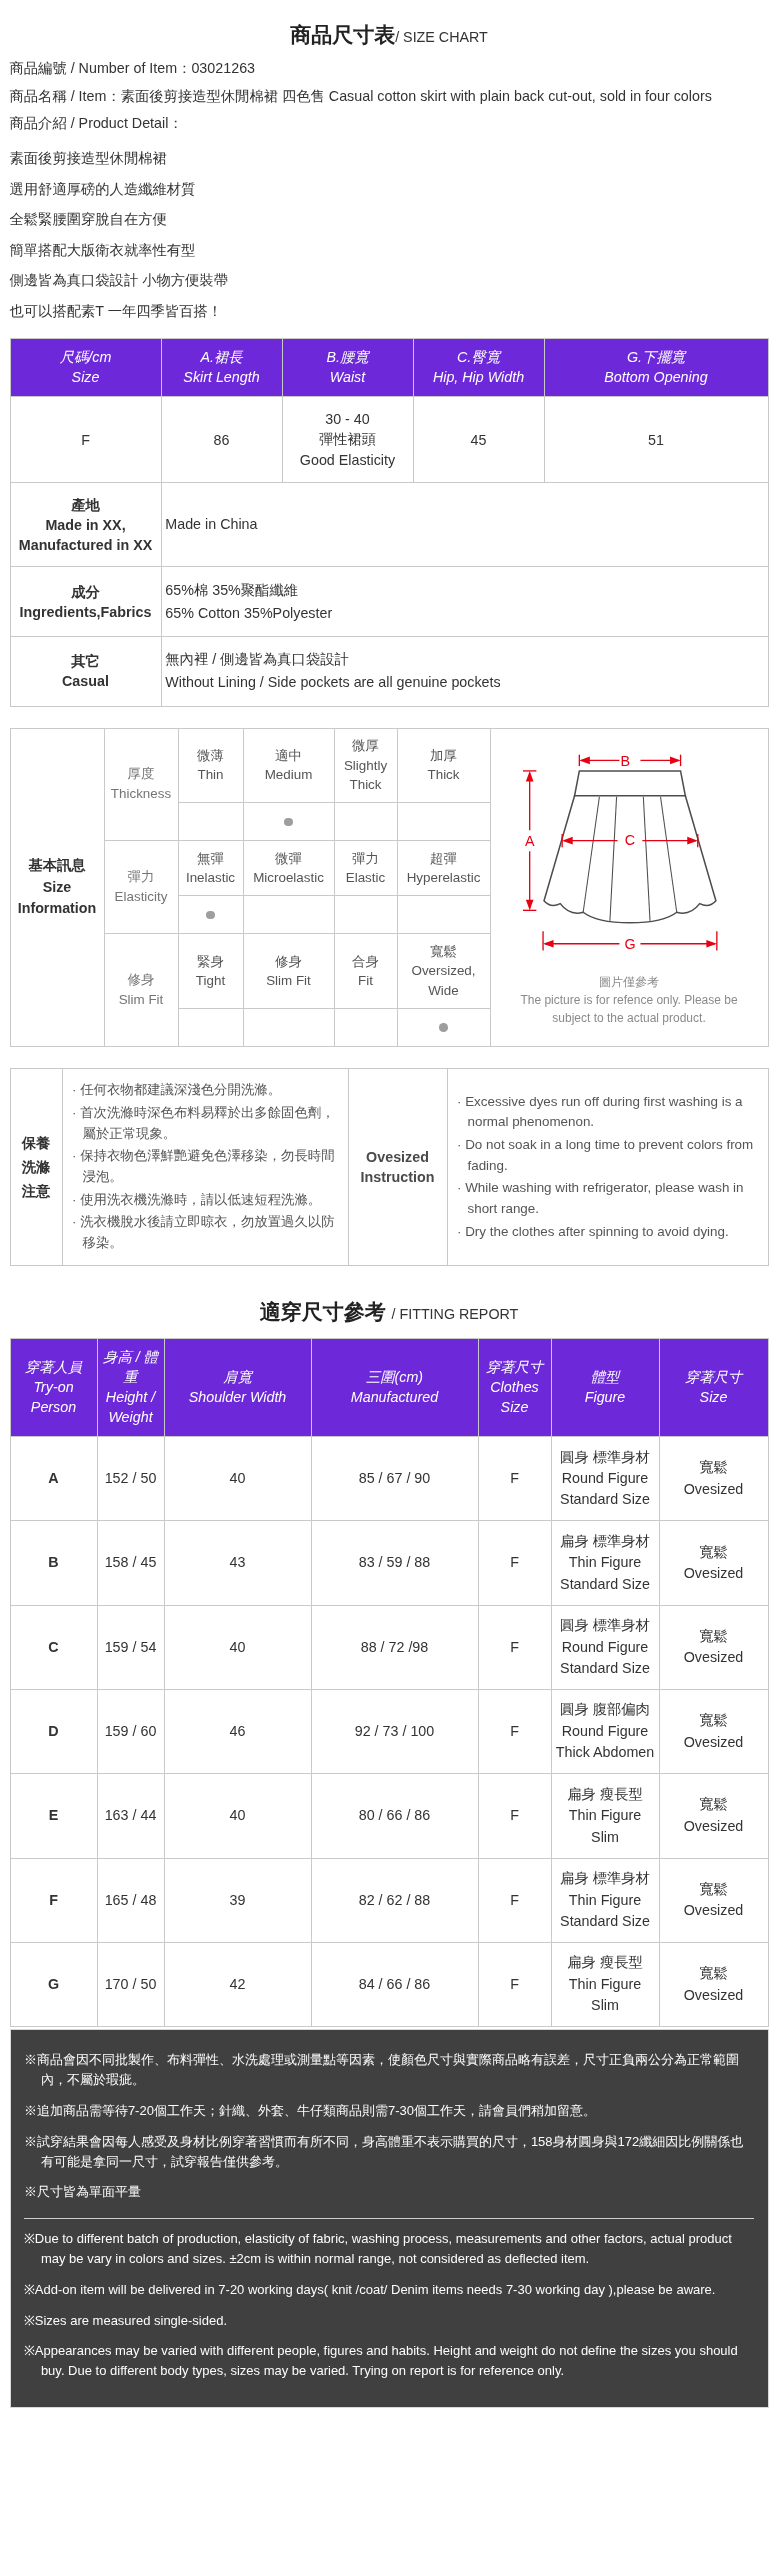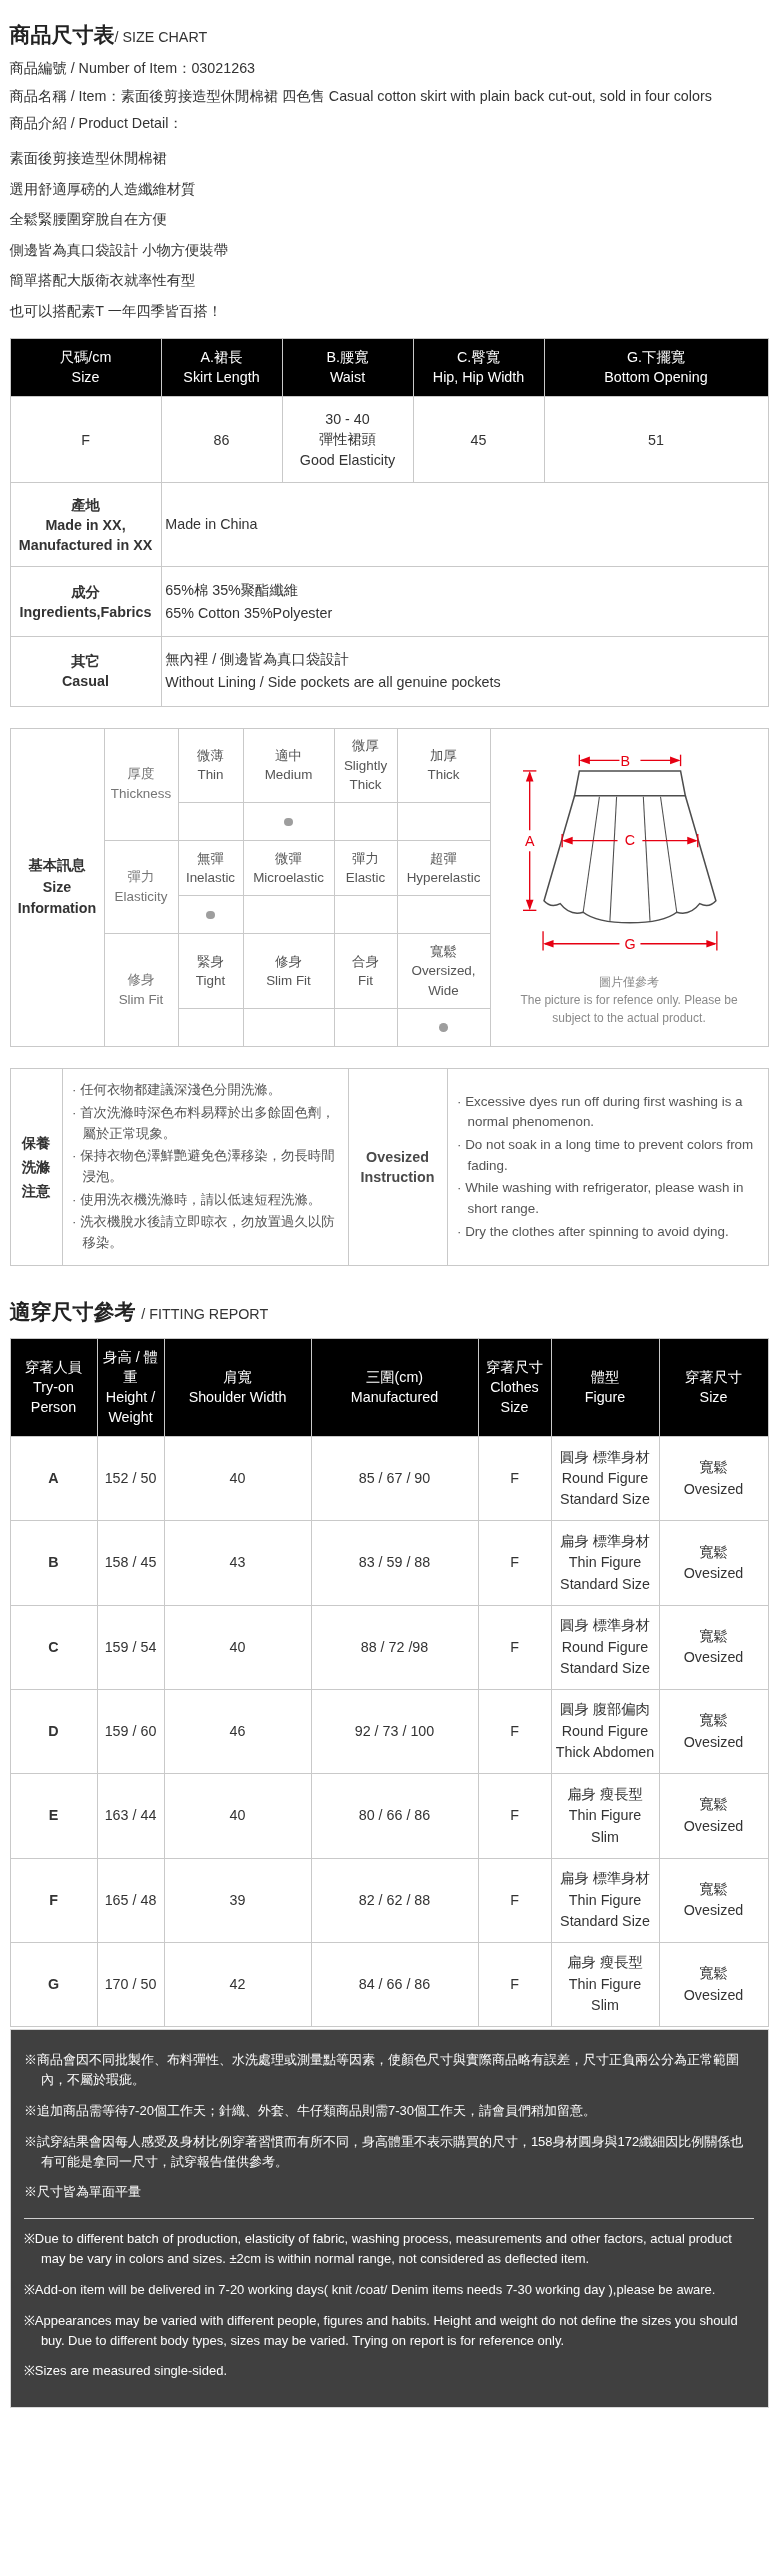--- a/index.html
+++ b/index.html
@@ -5,30 +5,30 @@
   * { box-sizing: border-box; }
   html,body { margin:0; padding:0; background:#fff; }
   body {
     width:778px; min-height:2576px;
     font-family:"Liberation Sans", sans-serif;
     color:#333; font-size:14.3px;
   }
   .wrap { padding:5.7px 9.5px 0 9.5px; }
 
   
-  .sec-title { margin:15.3px 0 9.5px 0; font-size:21px; font-weight:bold; color:#222; }
+  .sec-title { margin:15.3px 0 9.5px 0; font-size:21px; font-weight:bold; color:#222;text-align:center; }
   .sec-title .en { font-size:14.3px; font-weight:normal; color:#333; }
 
   .meta-line { margin:6.7px 0; line-height:1.45; color:#333; }
   .detail-lines p { margin:0 0 11.5px 0; color:#333; }
 
   
   table { border-collapse:collapse; width:759px; table-layout:fixed; }
   th, td { border:1px solid #c9c9c9; text-align:center; vertical-align:middle; padding:5.7px 3.8px; font-weight:normal; }
-  .dark-head th { background:#000000; color:#fff; padding:8.6px 3.8px; line-height:1.4; }
+  .dark-head th { background:#6d28d9; color:#fff; padding:8.6px 3.8px; line-height:1.4;font-style:italic; }
   .cellline { display:block; }
 
   
   .size-table td { padding:11.5px 3.8px; color:#333;margin-left:38px; }
   .size-table .waist-cell { line-height:1.45; }
   .info-label { font-weight:bold; color:#333; padding:11.5px 5.7px; line-height:1.4; }
   .info-label .en { font-weight:bold; }
   .info-value { text-align:left; padding:9.5px 11.5px; line-height:1.6; color:#333; }
 
   
@@ -82,22 +82,22 @@
   </h1>
 
   <div class="meta-line">商品編號 / Number of Item：03021263</div>
   <div class="meta-line">商品名稱 / Item：素面後剪接造型休閒棉裙 四色售 Casual cotton skirt with plain back cut-out, sold in four colors</div>
   <div class="meta-line">商品介紹 / Product Detail：</div>
 
   <div class="detail-lines" style="margin-top:15.3px;">
     <p>素面後剪接造型休閒棉裙</p>
     <p>選用舒適厚磅的人造纖維材質</p>
     <p>全鬆緊腰圍穿脫自在方便</p>
+    <p>簡單搭配大版衛衣就率性有型</p>
     <p>側邊皆為真口袋設計 小物方便裝帶</p>
-    <p>簡單搭配大版衛衣就率性有型</p>
     <p>也可以搭配素T 一年四季皆百搭！</p>
   </div>
 
   <table class="size-table" style="margin-top:17px;">
     <colgroup>
         <col style="width:151px">
         <col style="width:121px">
         <col style="width:131px">
         <col style="width:131px">
         <col>
@@ -521,20 +521,20 @@
     <ul>
       <li>商品會因不同批製作、布料彈性、水洗處理或測量點等因素，使顏色尺寸與實際商品略有誤差，尺寸正負兩公分為正常範圍內，不屬於瑕疵。</li>
       <li>追加商品需等待7-20個工作天；針織、外套、牛仔類商品則需7-30個工作天，請會員們稍加留意。</li>
       <li>試穿結果會因每人感受及身材比例穿著習慣而有所不同，身高體重不表示購買的尺寸，158身材圓身與172纖細因比例關係也有可能是拿同一尺寸，試穿報告僅供參考。</li>
       <li>尺寸皆為單面平量</li>
     </ul>
     <hr class="notes-divider">
     <ul>
       <li>Due to different batch of production, elasticity of fabric, washing process, measurements and other factors, actual product may be vary in colors and sizes. ±2cm is within normal range, not considered as deflected item.</li>
       <li>Add-on item will be delivered in 7-20 working days( knit /coat/ Denim items needs 7-30 working day ),please be aware.</li>
+      <li>Sizes are measured single-sided.</li>
       <li>Appearances may be varied with different people, figures and habits. Height and weight do not define the sizes you should buy. Due to different body types, sizes may be varied. Trying on report is for reference only.</li>
-      <li>Sizes are measured single-sided.</li>
     </ul>
   </div>
 
   <div class="bottom-space"></div>
 </div>
 
 
 </body></html>

